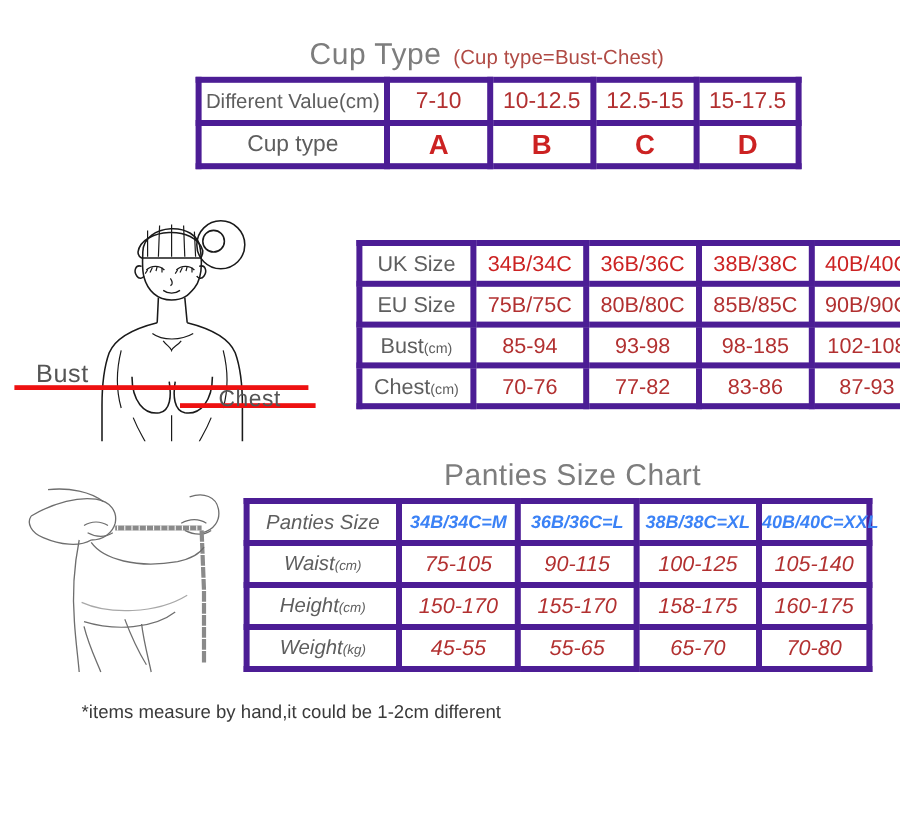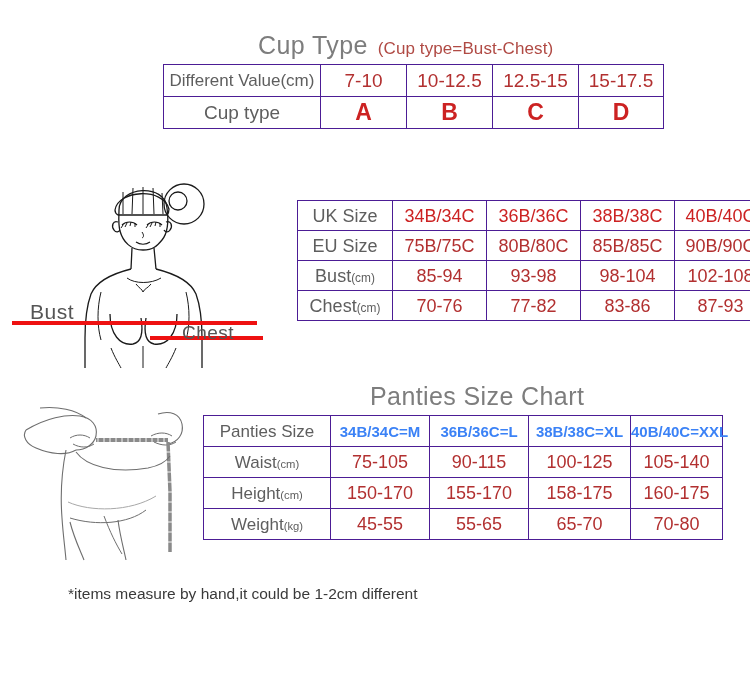--- a/index.html
+++ b/index.html
@@ -43,21 +43,21 @@
   }
 
   
   table.chart {
     position: absolute;
     border-collapse: collapse;
     table-layout: fixed;
     background: #ffffff;
   }
   table.chart td {
-    border: 1px solid #4c1d95;
+    border: 5px solid #4c1d95;
     text-align: center;
     vertical-align: middle;
     padding: 0;
     line-height: 1;
     white-space: nowrap;
   }
   td.lbl {
     color: #5e5e5e;
   }
   td.val {
@@ -74,21 +74,21 @@
   #cup-type-table td { height: 31px; font-size: 19px; }
   #cup-type-table td.lbl { font-size: 17px; }
   #cup-type-table tr.cuprow td.val { font-size: 23px; font-weight: bold; }
   #cup-type-table tr.cuprow td.lbl { font-size: 19px; }
 
   
   #bra-table td { height: 29px; font-size: 18px; }
   #bra-table td.lbl { font-size: 18px; }
 
   
-  #panties-table td { height: 30px; font-size: 18px; }
+  #panties-table td { height: 30px; font-size: 18px; font-style: italic; }
   #panties-table td.lbl { font-size: 17px; }
   #panties-table td.hdr { font-size: 15px; font-weight: bold; color: #3b82f6; }
 
   
   .notes {
     position: absolute;
     left: 68px;
     top: 583px;
     width: 660px;
   }
@@ -224,21 +224,21 @@
         <td class="lbl"><span>EU Size</span><span class="unit"></span></td>
         <td class="val-dark">75B/75C</td>
         <td class="val-dark">80B/80C</td>
         <td class="val-dark">85B/85C</td>
         <td class="val-dark">90B/90C</td>
       </tr>
       <tr>
         <td class="lbl"><span>Bust</span><span class="unit">(cm)</span></td>
         <td class="val-dark">85-94</td>
         <td class="val-dark">93-98</td>
-        <td class="val-dark">98-104</td>
+        <td class="val-dark">98-185</td>
         <td class="val-dark">102-108</td>
       </tr>
       <tr>
         <td class="lbl"><span>Chest</span><span class="unit">(cm)</span></td>
         <td class="val-dark">70-76</td>
         <td class="val-dark">77-82</td>
         <td class="val-dark">83-86</td>
         <td class="val-dark">87-93</td>
       </tr>
     </tbody>

